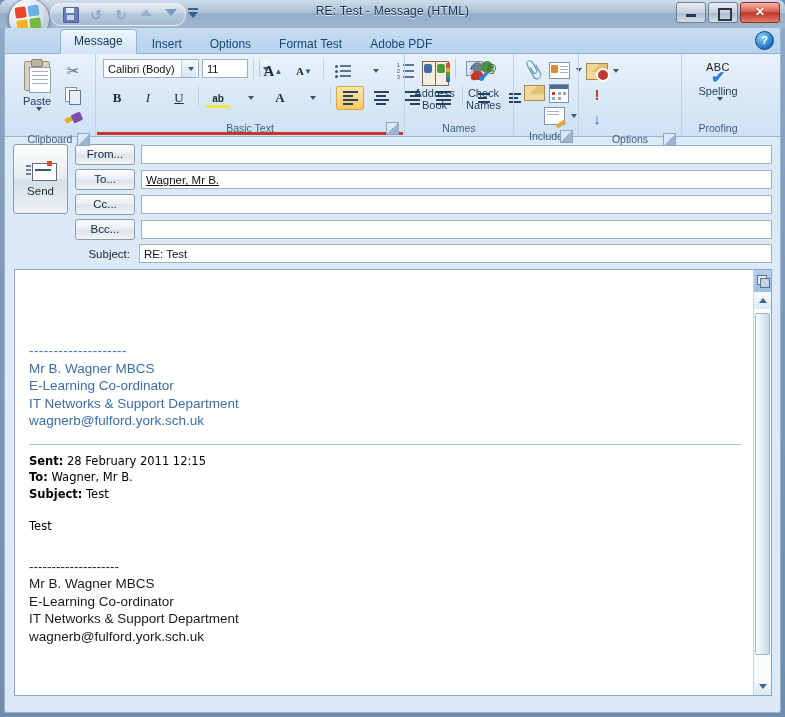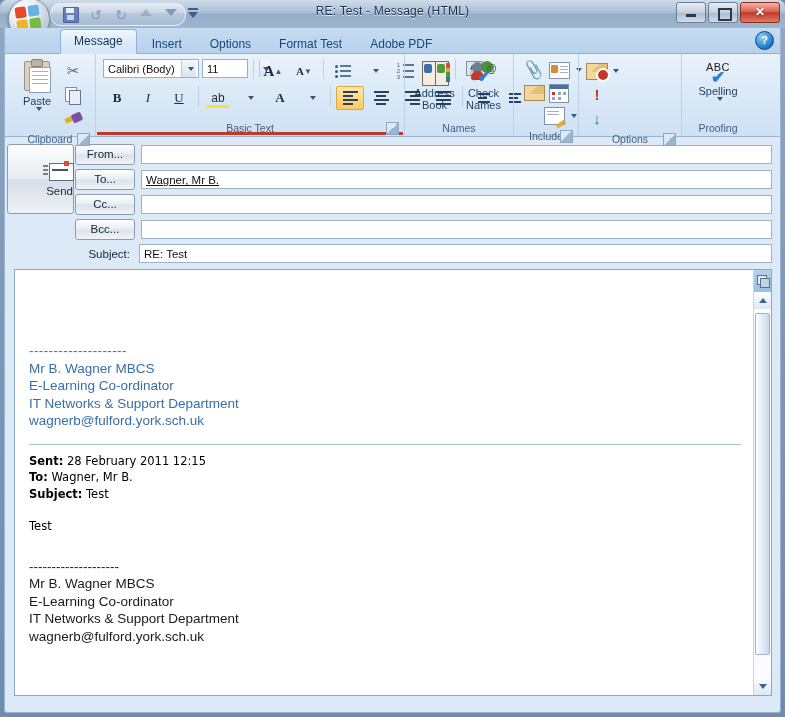--- a/index.html
+++ b/index.html
@@ -199,37 +199,37 @@
   .shrink-a{font-size:11px;font-weight:bold;font-family:"Liberation Serif",serif;}
   .sup-tri{font-size:8px;color:#2d5c95;vertical-align:super;}
   .listico{display:flex;flex-direction:column;gap:2px;}
   .listico .ln{display:flex;align-items:center;gap:2px;}
   .listico .bl{width:3px;height:3px;background:#3a567a;border-radius:50%;}
   .listico .nm{font-size:6px;color:#3a567a;width:4px;text-align:center;line-height:4px;}
   .listico .br{width:11px;height:2px;background:#5b7795;}
   .alignico{display:flex;flex-direction:column;gap:2px;align-items:flex-start;}
   .alignico i{display:block;height:2px;background:#27425f;}
   .hl{position:relative;}
-  .hl .ab{font-size:12px;font-weight:normal;color:#1b2a3c;}
+  .hl .ab{font-size:10px;font-weight:bold;color:#1b2a3c;}
   .hl .ul{position:absolute;left:1px;right:1px;bottom:1px;height:3px;background:#f2e53c;}
   .fc .ab{font-size:13px;font-weight:bold;font-family:"Liberation Serif",serif;color:#1b2a3c;}
   .fc .ul{position:absolute;left:1px;right:1px;bottom:1px;height:3px;background:#c0392b;}
   .ic-clear{width:22px;height:20px;position:relative;}
   .ic-clear .pg{position:absolute;left:2px;top:0;width:15px;height:13px;background:#dbe6f2;border:1px solid #7e93aa;font-size:7px;color:#2b4463;text-align:center;line-height:12px;font-weight:bold;}
   .ic-clear .er{position:absolute;left:7px;top:8px;width:12px;height:8px;background:#f1f1f1;border:1px solid #9aa7b5;transform:rotate(-20deg);border-radius:2px;}
   
   .hdr{
     margin:0 4px;background:#dce9f7;border-left:1px solid #9cb4cd;border-right:1px solid #9cb4cd;
     padding:7px 8px 6px 9px;display:flex;gap:8px;
   }
   .sendbox{width:53px;display:flex;flex-direction:column;align-items:center;}
   .sendbtn{
     width:53px;height:68px;border:1px solid #8c9cae;border-radius:3px;
     background:linear-gradient(180deg,#fdfefe 0%,#e7ecf1 48%,#d6dee7 52%,#eef2f6 100%);
-    display:flex;flex-direction:column;align-items:flex-end;justify-content:center;gap:3px;cursor:pointer;padding-left:12px;
+    display:flex;flex-direction:column;align-items:center;justify-content:center;gap:3px;cursor:pointer;
   }
   .ic-send{width:30px;height:21px;position:relative;}
   .ic-send .ev{position:absolute;left:6px;top:2px;width:23px;height:16px;background:#fff;border:1px solid #5a6e86;}
   .ic-send .evl{position:absolute;left:9px;top:8px;width:16px;height:2px;background:#3a567a;}
   .ic-send .dot{position:absolute;right:4px;top:0px;width:5px;height:5px;background:#d9512c;}
   .ic-send .dash{position:absolute;left:0;top:4px;width:5px;height:2px;background:#6f8096;box-shadow:0 4px 0 #6f8096,0 8px 0 #6f8096;}
   .sendcap{font-size:11.5px;color:#1b2a3c;}
   .fields{flex:1;display:flex;flex-direction:column;gap:4px;}
   .frow{display:flex;align-items:center;gap:6px;}
   .fbtn{

